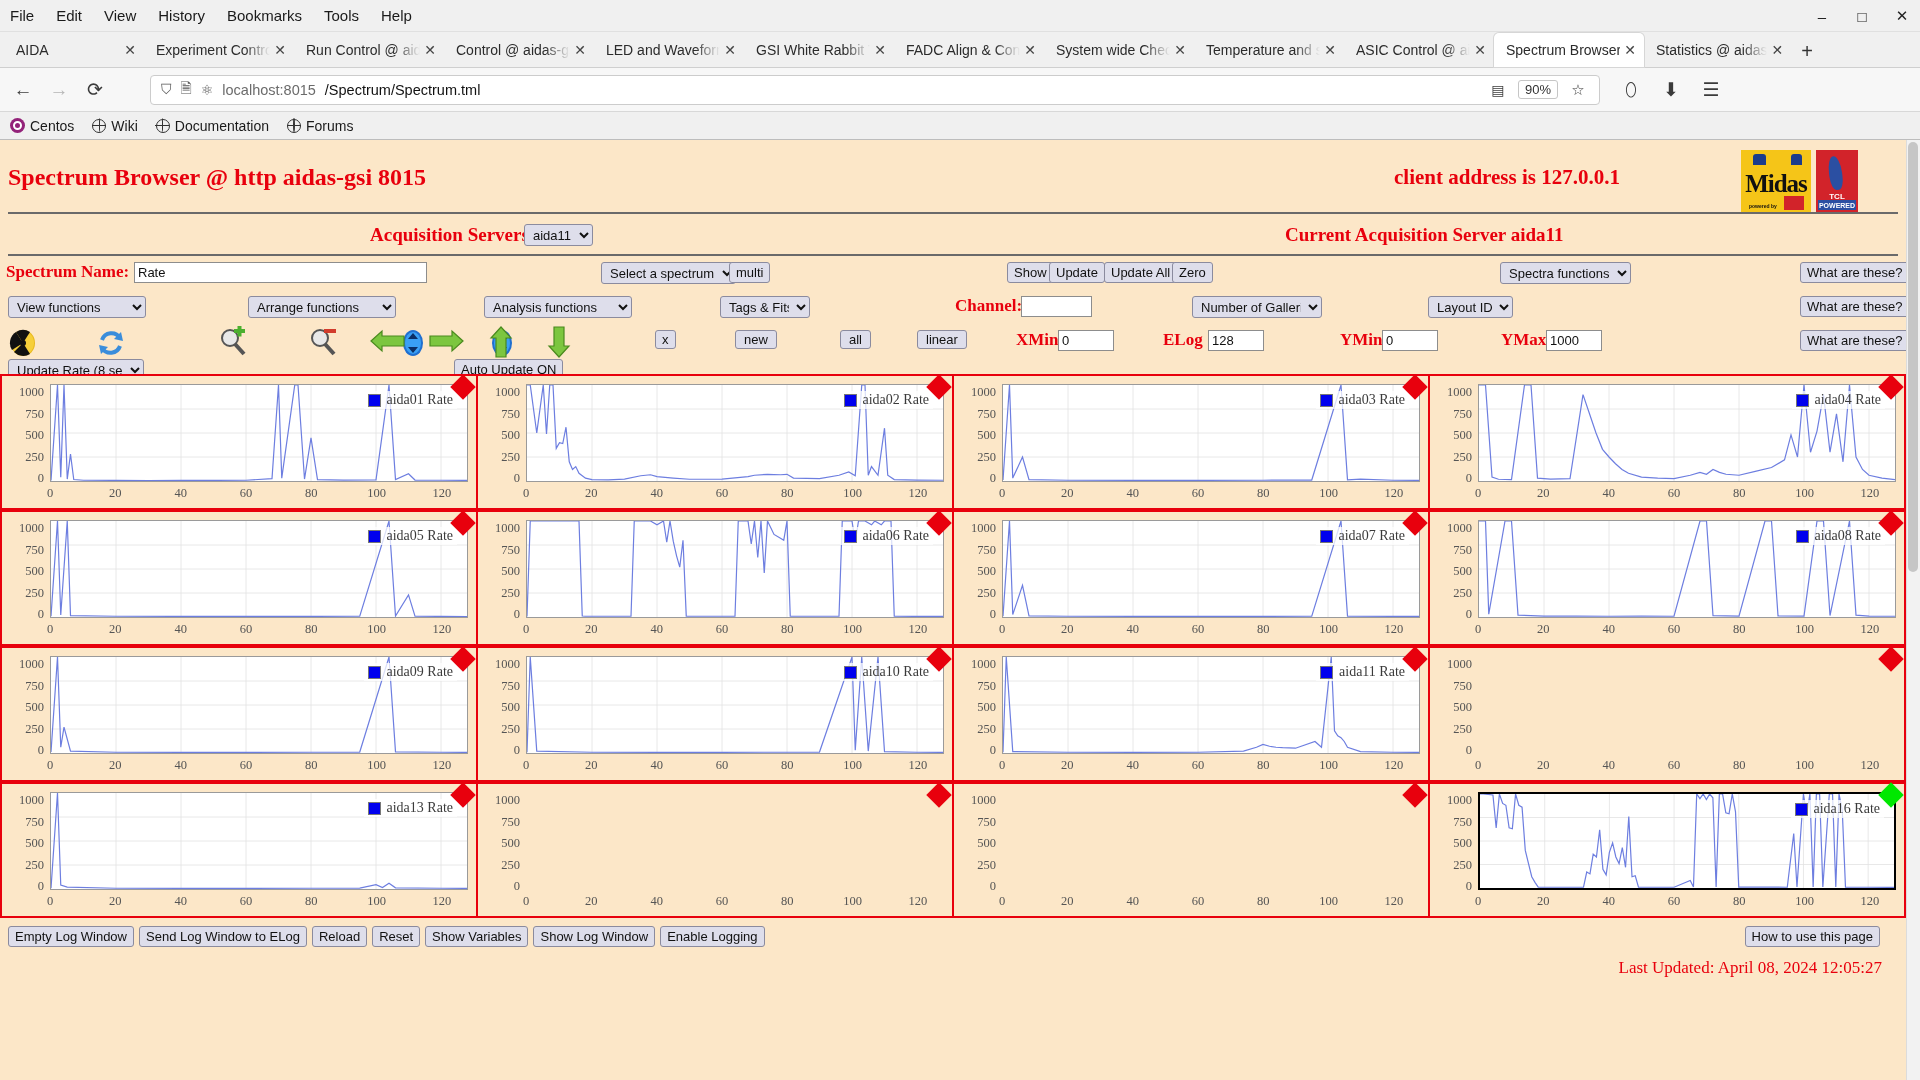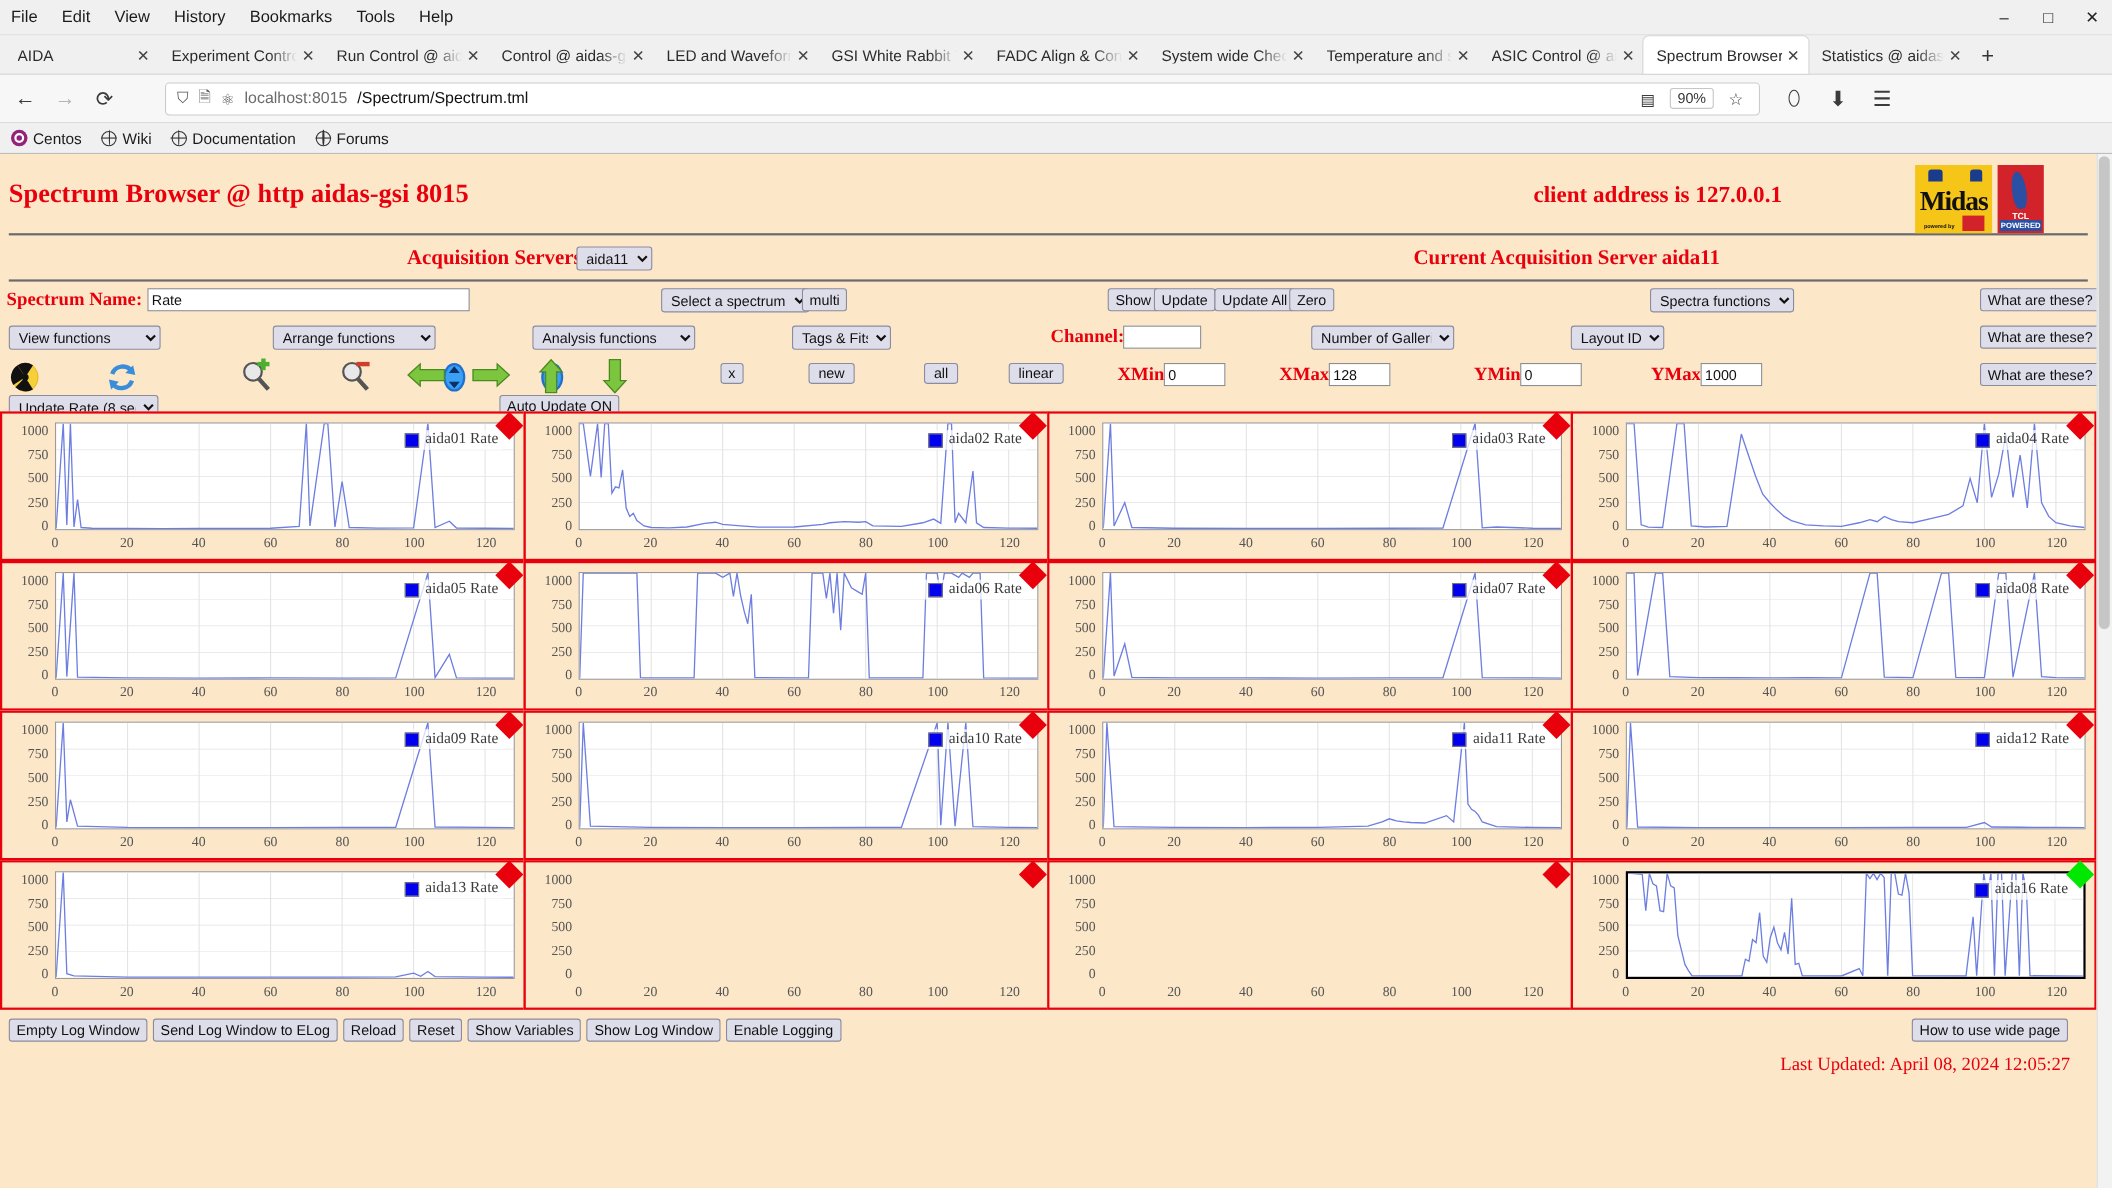--- a/index.html
+++ b/index.html
@@ -450,21 +450,21 @@
         </svg>
       </span>
 
       <button class="abs btn" style="left:655px;top:74px;padding:1px 6px">x</button>
       <button class="abs btn" style="left:735px;top:74px;padding:1px 8px">new</button>
       <button class="abs btn" style="left:840px;top:74px;padding:1px 8px">all</button>
       <button class="abs btn" style="left:917px;top:74px;padding:1px 8px">linear</button>
 
       <span class="abs lbl-red" style="left:1016px;top:74px">XMin</span>
       <input class="abs txt" style="left: 1058px; top: 74px; width: 56px;" value="0">
-      <span class="abs lbl-red" style="left:1163px;top:74px">XMax</span>
+      <span class="abs lbl-red" style="left:1163px;top:74px">ELog</span>
       <input class="abs txt" style="left: 1208px; top: 74px; width: 56px;" value="128">
       <span class="abs lbl-red" style="left:1340px;top:74px">YMin</span>
       <input class="abs txt" style="left: 1382px; top: 74px; width: 56px;" value="0">
       <span class="abs lbl-red" style="left:1501px;top:74px">YMax</span>
       <input class="abs txt" style="left: 1546px; top: 74px; width: 56px;" value="1000">
       <button class="abs btn" style="left:1800px;top:74px">What are these?</button>
 
       
       <select class="abs" style="left:8px;top:103px;width:136px">
         <option>Update Rate (8 secs)</option>
@@ -885,38 +885,20 @@
             </div>
             <div class="diamond"></div>
           </div>
           <div class="cell">
             <div class="ylabels">
               <span class="ylab" style="top: 94px;">0</span>
               <span class="ylab" style="top: 72.5px;">250</span>
               <span class="ylab" style="top: 51px;">500</span>
               <span class="ylab" style="top: 29.5px;">750</span>
               <span class="ylab" style="top: 8px;">1000</span>
-            </div>
-            <div class="plot-area">
-              <svg class="spectrum" viewBox="0 0 320 100" preserveAspectRatio="none">
-                <line x1="50" x2="50" y1="0" y2="100" stroke="#e2e2e2" stroke-width="0.7"></line>
-                <line x1="100" x2="100" y1="0" y2="100" stroke="#e2e2e2" stroke-width="0.7"></line>
-                <line x1="150" x2="150" y1="0" y2="100" stroke="#e2e2e2" stroke-width="0.7"></line>
-                <line x1="200" x2="200" y1="0" y2="100" stroke="#e2e2e2" stroke-width="0.7"></line>
-                <line x1="250" x2="250" y1="0" y2="100" stroke="#e2e2e2" stroke-width="0.7"></line>
-                <line x1="300" x2="300" y1="0" y2="100" stroke="#e2e2e2" stroke-width="0.7"></line>
-                <line y1="75" y2="75" x1="0" x2="320" stroke="#e2e2e2" stroke-width="0.7"></line>
-                <line y1="50" y2="50" x1="0" x2="320" stroke="#e2e2e2" stroke-width="0.7"></line>
-                <line y1="25" y2="25" x1="0" x2="320" stroke="#e2e2e2" stroke-width="0.7"></line>
-                <polyline points="0.00,99.20 2.50,0.00 7.50,98.80 50.00,99.30 100.00,99.40 150.00,99.30 200.00,99.20 237.50,99.10 250.00,94.50 255.00,98.80 275.00,99.00 300.00,99.20 320.00,99.40" fill="none" stroke="#6d7ee0" stroke-width="1.2" vector-effect="non-scaling-stroke"></polyline>
-              </svg>
-              <div class="legend">
-                <span class="swatch"></span>
-                <span class="ltxt">aida12 Rate</span>
-              </div>
             </div>
             <div class="xlabels">
               <span class="xlab" style="left: 0%;">0</span>
               <span class="xlab" style="left: 15.625%;">20</span>
               <span class="xlab" style="left: 31.25%;">40</span>
               <span class="xlab" style="left: 46.875%;">60</span>
               <span class="xlab" style="left: 62.5%;">80</span>
               <span class="xlab" style="left: 78.125%;">100</span>
               <span class="xlab" style="left: 93.75%;">120</span>
             </div>
@@ -1042,21 +1024,21 @@
     <div class="footer">
       <div class="footbtns" id="footbtns">
           <button class="btn">Empty Log Window</button>
           <button class="btn">Send Log Window to ELog</button>
           <button class="btn">Reload</button>
           <button class="btn">Reset</button>
           <button class="btn">Show Variables</button>
           <button class="btn">Show Log Window</button>
           <button class="btn">Enable Logging</button>
         </div>
-      <button class="btn howto">How to use wide page</button>
+      <button class="btn howto">How to use this page</button>
       <div class="lastupd">Last Updated: April 08, 2024 12:05:27</div>
     </div>
 
   </div>
   <div class="scrollbar">
     <div class="scrollthumb"></div>
   </div>
 </div>
 
 </body></html>

